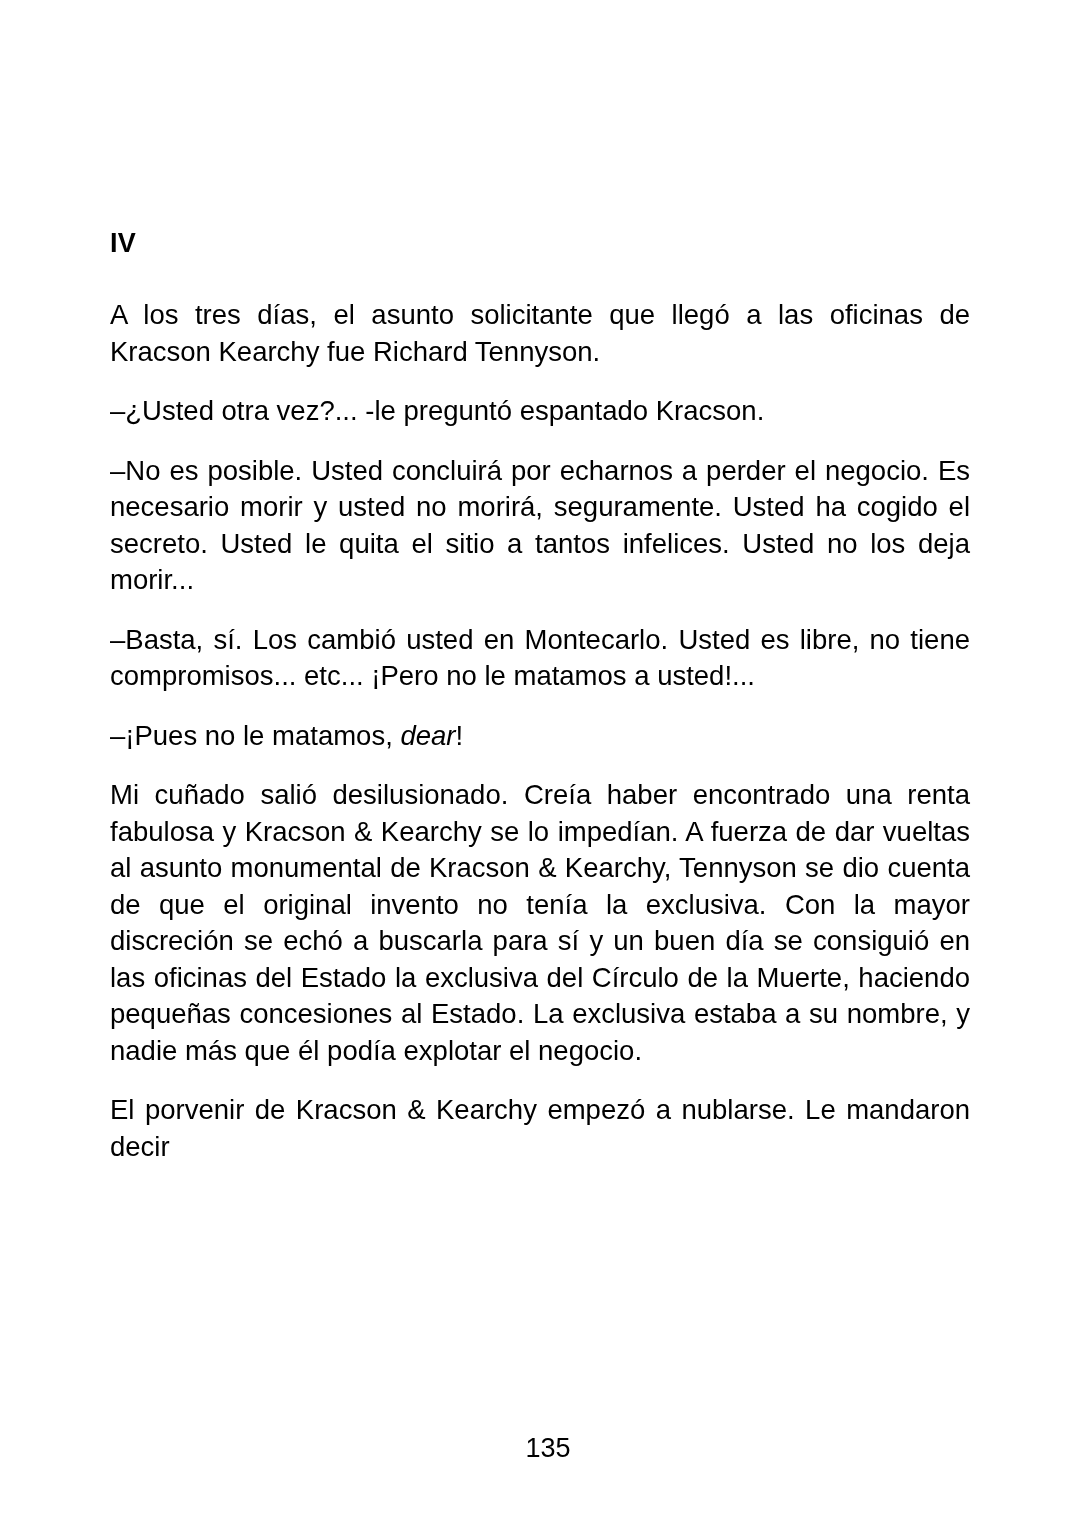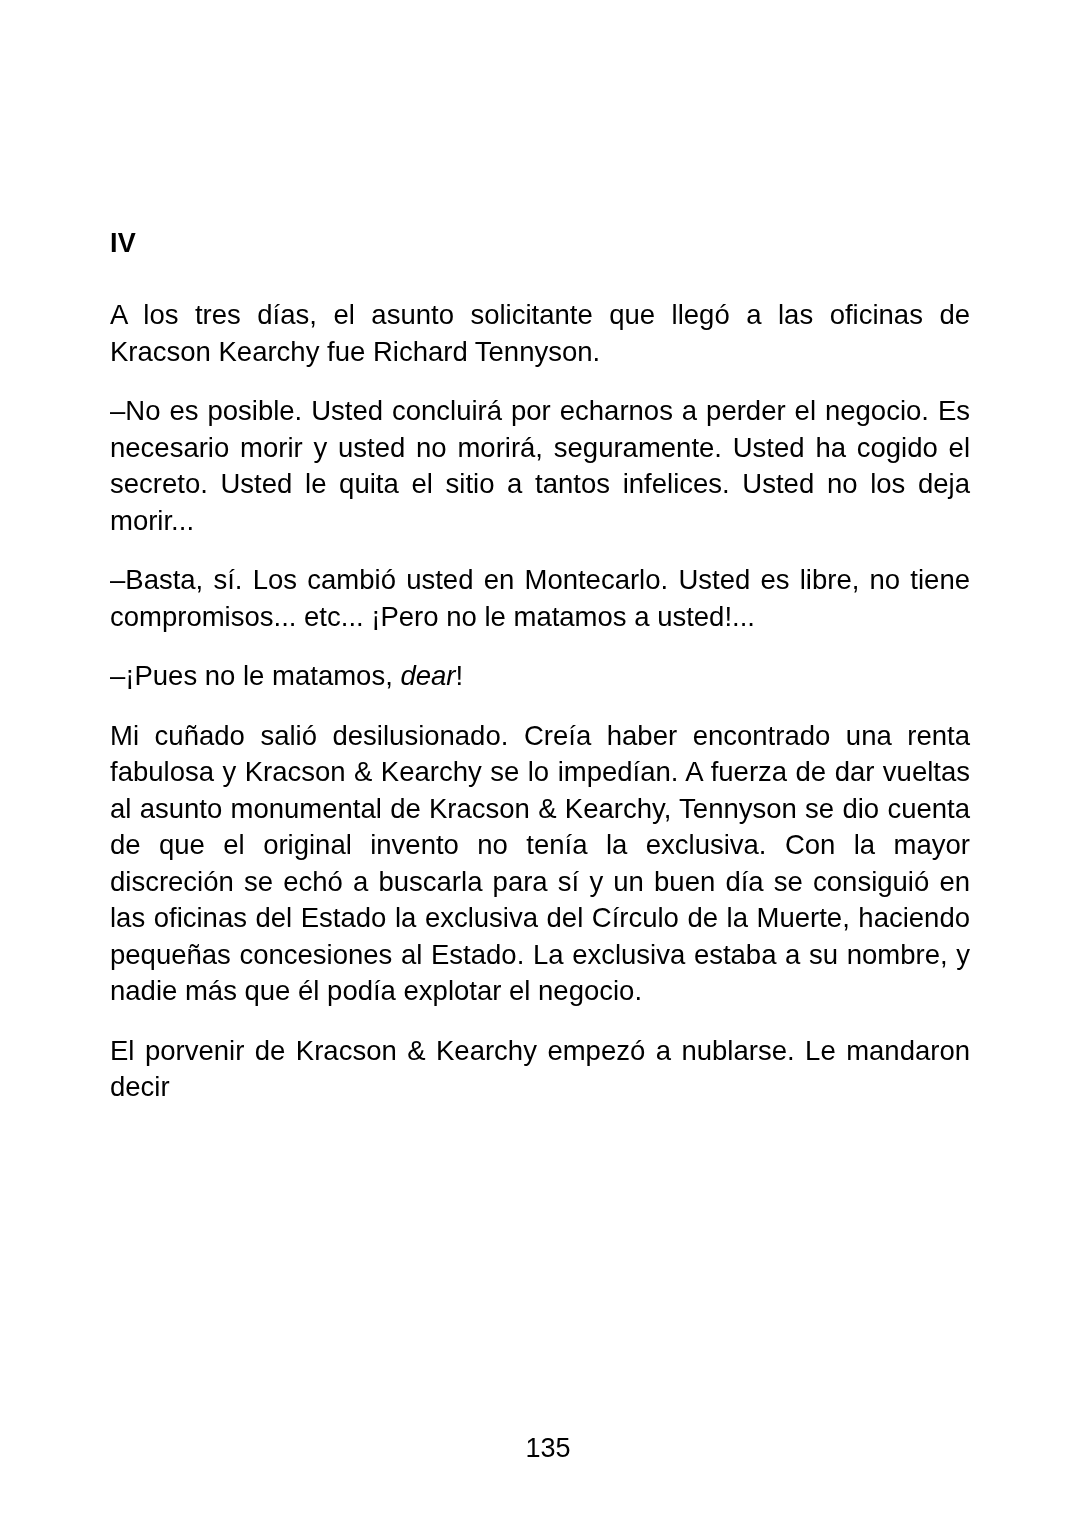--- a/index.html
+++ b/index.html
@@ -64,20 +64,21 @@
 <body>
 
 <div class="page">
 
   <div class="text-block">
 
     <h1 class="chapter-heading">IV</h1>
 
     <p class="para">A los tres días, el asunto solicitante que llegó a las oficinas de Kracson Kearchy fue Richard Tennyson.</p>
 
+    <p class="para">–¿Usted otra vez?... -le preguntó espantado Kracson.</p>
 
 
     <p class="para">–No es posible. Usted concluirá por echarnos a perder el negocio. Es necesario morir y usted no morirá, seguramente. Usted ha cogido el secreto. Usted le quita el sitio a tantos infelices. Usted no los deja morir...</p>
 
 
     <p class="para">–Basta, sí. Los cambió usted en Montecarlo. Usted es libre, no tiene compromisos... etc... ¡Pero no le matamos a usted!...</p>
 
 
     <p class="para"><span>–¡Pues no le matamos, </span><em>dear</em><span>!</span></p>
 

